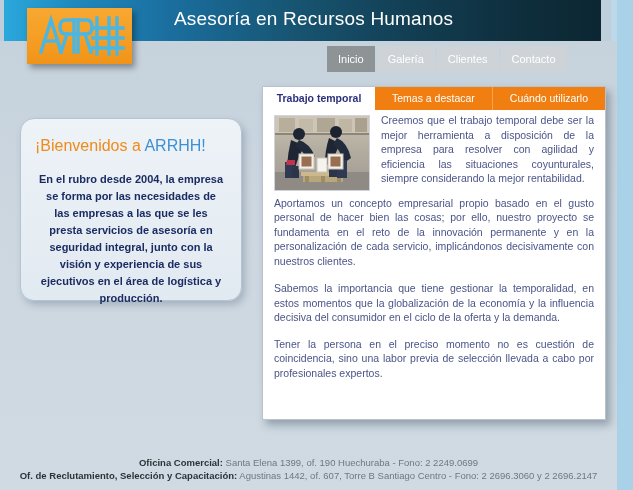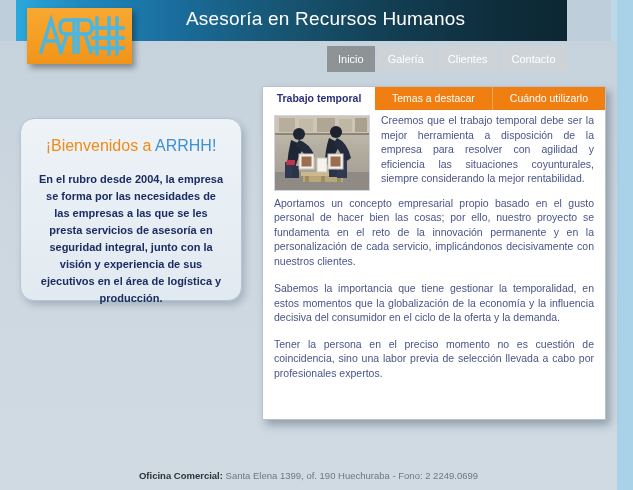--- a/index.html
+++ b/index.html
@@ -35,23 +35,23 @@
     top: 0;
     right: 16px;
     width: 6px;
     height: 490px;
     background: #bcd8e9;
   }
 
   
   .header {
     position: absolute;
-    left: 16px;
+    left: 4px;
     top: 0;
-    width: 551px;
+    width: 597px;
     height: 41px;
     background: linear-gradient(90deg, #2aa8dc 0%, #1f88bd 12%, #1a6e9e 28%, #17536f 50%, #123c50 70%, #0e2d3b 88%, #0c2733 100%);
   }
   .header-title {
     position: absolute;
     left: 170px;
     top: 8px;
     font-size: 19px;
     color: #ffffff;
     letter-spacing: .2px;
@@ -113,21 +113,20 @@
     width: 222px;
     height: 183px;
     background: linear-gradient(180deg, #eef3f7 0%, #e7eef4 50%, #e2eaf1 100%);
     border: 1px solid #b4c4d2;
     border-radius: 14px;
     box-shadow: 3px 4px 7px rgba(60,80,100,.28);
     box-sizing: border-box;
     padding: 14px 14px 0 14px;
   }
   .welcome-title {
-    text-align: center;
     font-size: 16px;
     margin: 4px 0 16px 0;
     white-space: nowrap;
   }
   .welcome-title .orange { color: #f08a18; }
   .welcome-title .blue { color: #3f8fd4; }
   .welcome-text {
     text-align: center;
     font-size: 11px;
     line-height: 17px;
@@ -335,15 +334,18 @@
       <p class="para">Aportamos un concepto empresarial propio basado en el gusto personal de hacer bien las cosas; por ello, nuestro proyecto se fundamenta en el reto de la innovación permanente y en la personalización de cada servicio, implicándonos decisivamente con nuestros clientes.</p>
       <p class="para tight">Sabemos la importancia que tiene gestionar la temporalidad, en estos momentos que la globalización de la economía y la influencia decisiva del consumidor en el ciclo de la oferta y la demanda.</p>
       <p class="para">Tener la persona en el preciso momento no es cuestión de coincidencia, sino una labor previa de selección llevada a cabo por profesionales expertos.</p>
     </div>
   </div>
 
   <div class="footer">
     <div class="footer-line">
       <b>Oficina Comercial:</b><span> Santa Elena 1399, of. 190 Huechuraba -  Fono: 2 2249.0699</span>
     </div>
+    <div class="footer-line">
+      <b>Of. de Reclutamiento, Selección y Capacitación:</b><span> Agustinas 1442, of. 607, Torre B  Santiago Centro - Fono: 2 2696.3060 y 2 2696.2147</span>
+    </div>
   </div>
 
 </div>
 
 </body></html>

